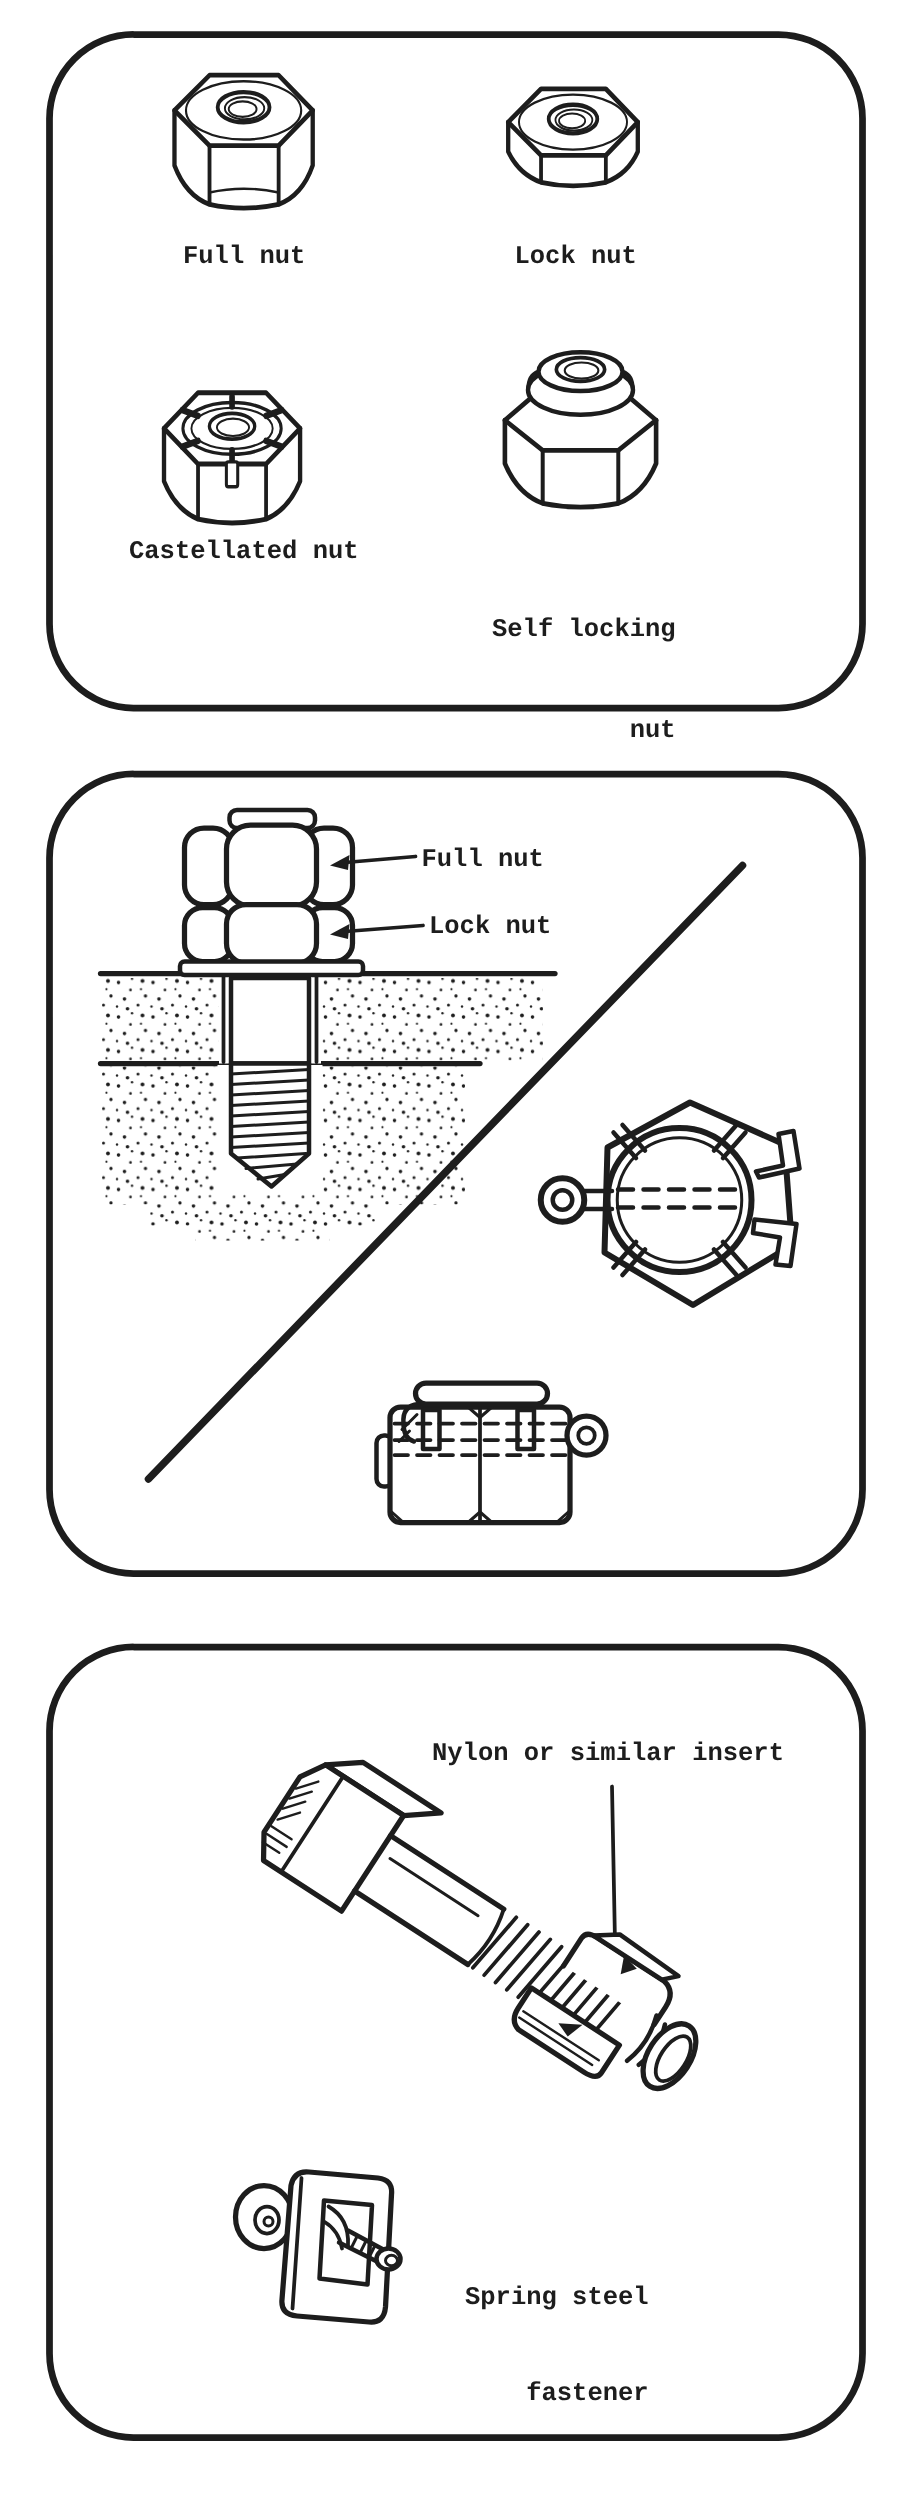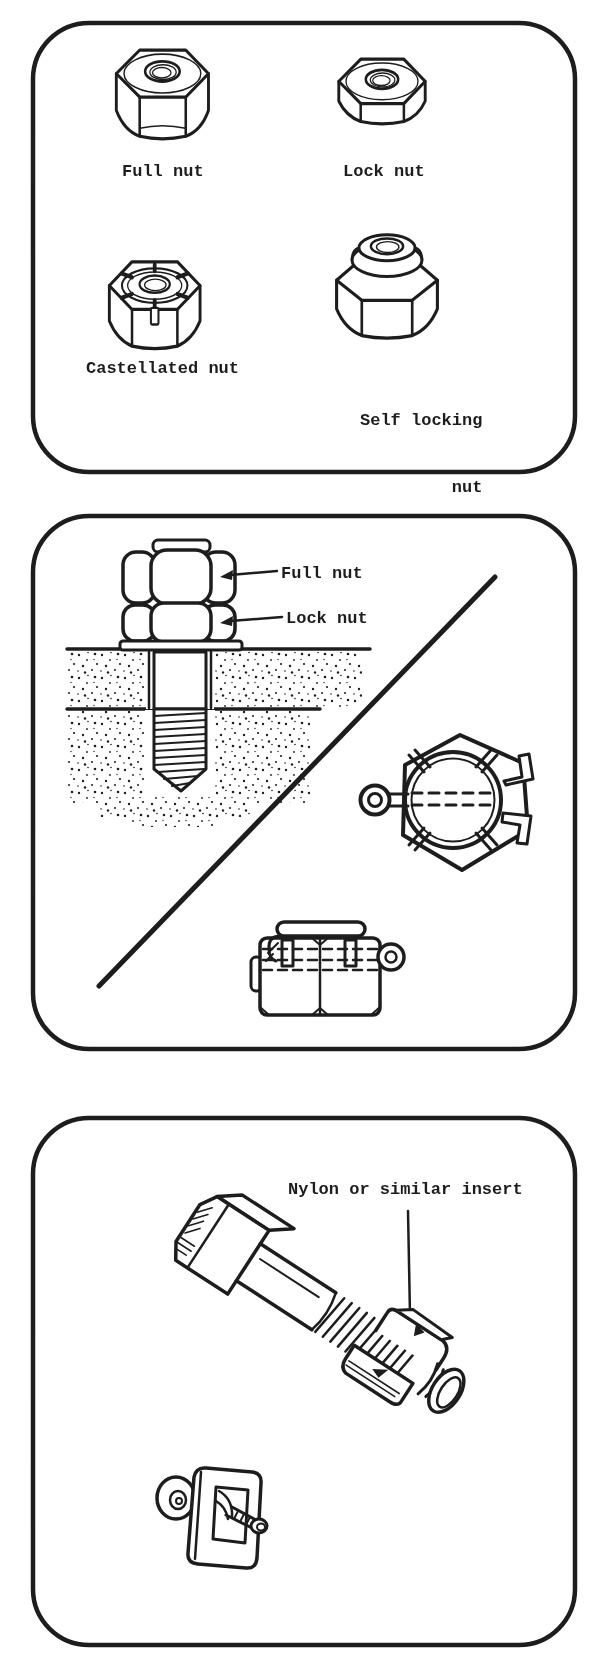--- a/index.html
+++ b/index.html
@@ -6,28 +6,28 @@
   body{
     width:600px;height:1665px;position:relative;
     background:#ffffff;
     font-family:"Liberation Mono","DejaVu Sans Mono",monospace;
     color:#1d1d1d;
   }
   .page{position:absolute;inset:0;background:#ffffff;}
   .panel{position:absolute;left:30px;width:548px;text-align:right;}
   #p1{top:20px;height:455px;}
   #p2{top:513px;height:539px;}
-  #p3{top:1095px;height:533px;margin-top:20px;}
+  #p3{top:1095px;height:533px;}
   .panel > svg{position:absolute;left:0;top:0;}
   .cap{
     position:absolute;
     font-weight:700;font-size:17px;line-height:21px;
     letter-spacing:0px;white-space:pre;color:#1d1d1d;
   }
-  .cap.lh24 div{line-height:25px;margin-left:32px;}
+  .cap.lh24 div{line-height:25px;}
   .cap.lh22 div{line-height:22px;}
 </style>
 </head>
 <body>
 
 <div class="page">
 
   <section class="panel" id="p1">
     <svg width="548" height="455" viewBox="0 0 548 455">
       <g stroke="#1d1d1d" fill="none" stroke-linecap="round" stroke-linejoin="round">
@@ -268,15 +268,19 @@
             <path d="M204 404 L208 396"></path>
               <path d="M210 407 L214 399"></path>
               <path d="M216 410 L220 402"></path>
           </g>
           <ellipse cx="229" cy="411" rx="8" ry="7" fill="#fff" stroke-width="3"></ellipse>
           <ellipse cx="231" cy="412" rx="4" ry="3.5" stroke-width="2"></ellipse>
         </g>
       </g>
     </svg>
     <div class="cap" style="left:258px;top:64px">Nylon or similar insert</div>
+    <div class="cap lh22" style="left:280px;top:385px">
+      <div>Spring steel</div>
+      <div>fastener</div>
+    </div>
   </section>
 
 </div>
 
 </body></html>

